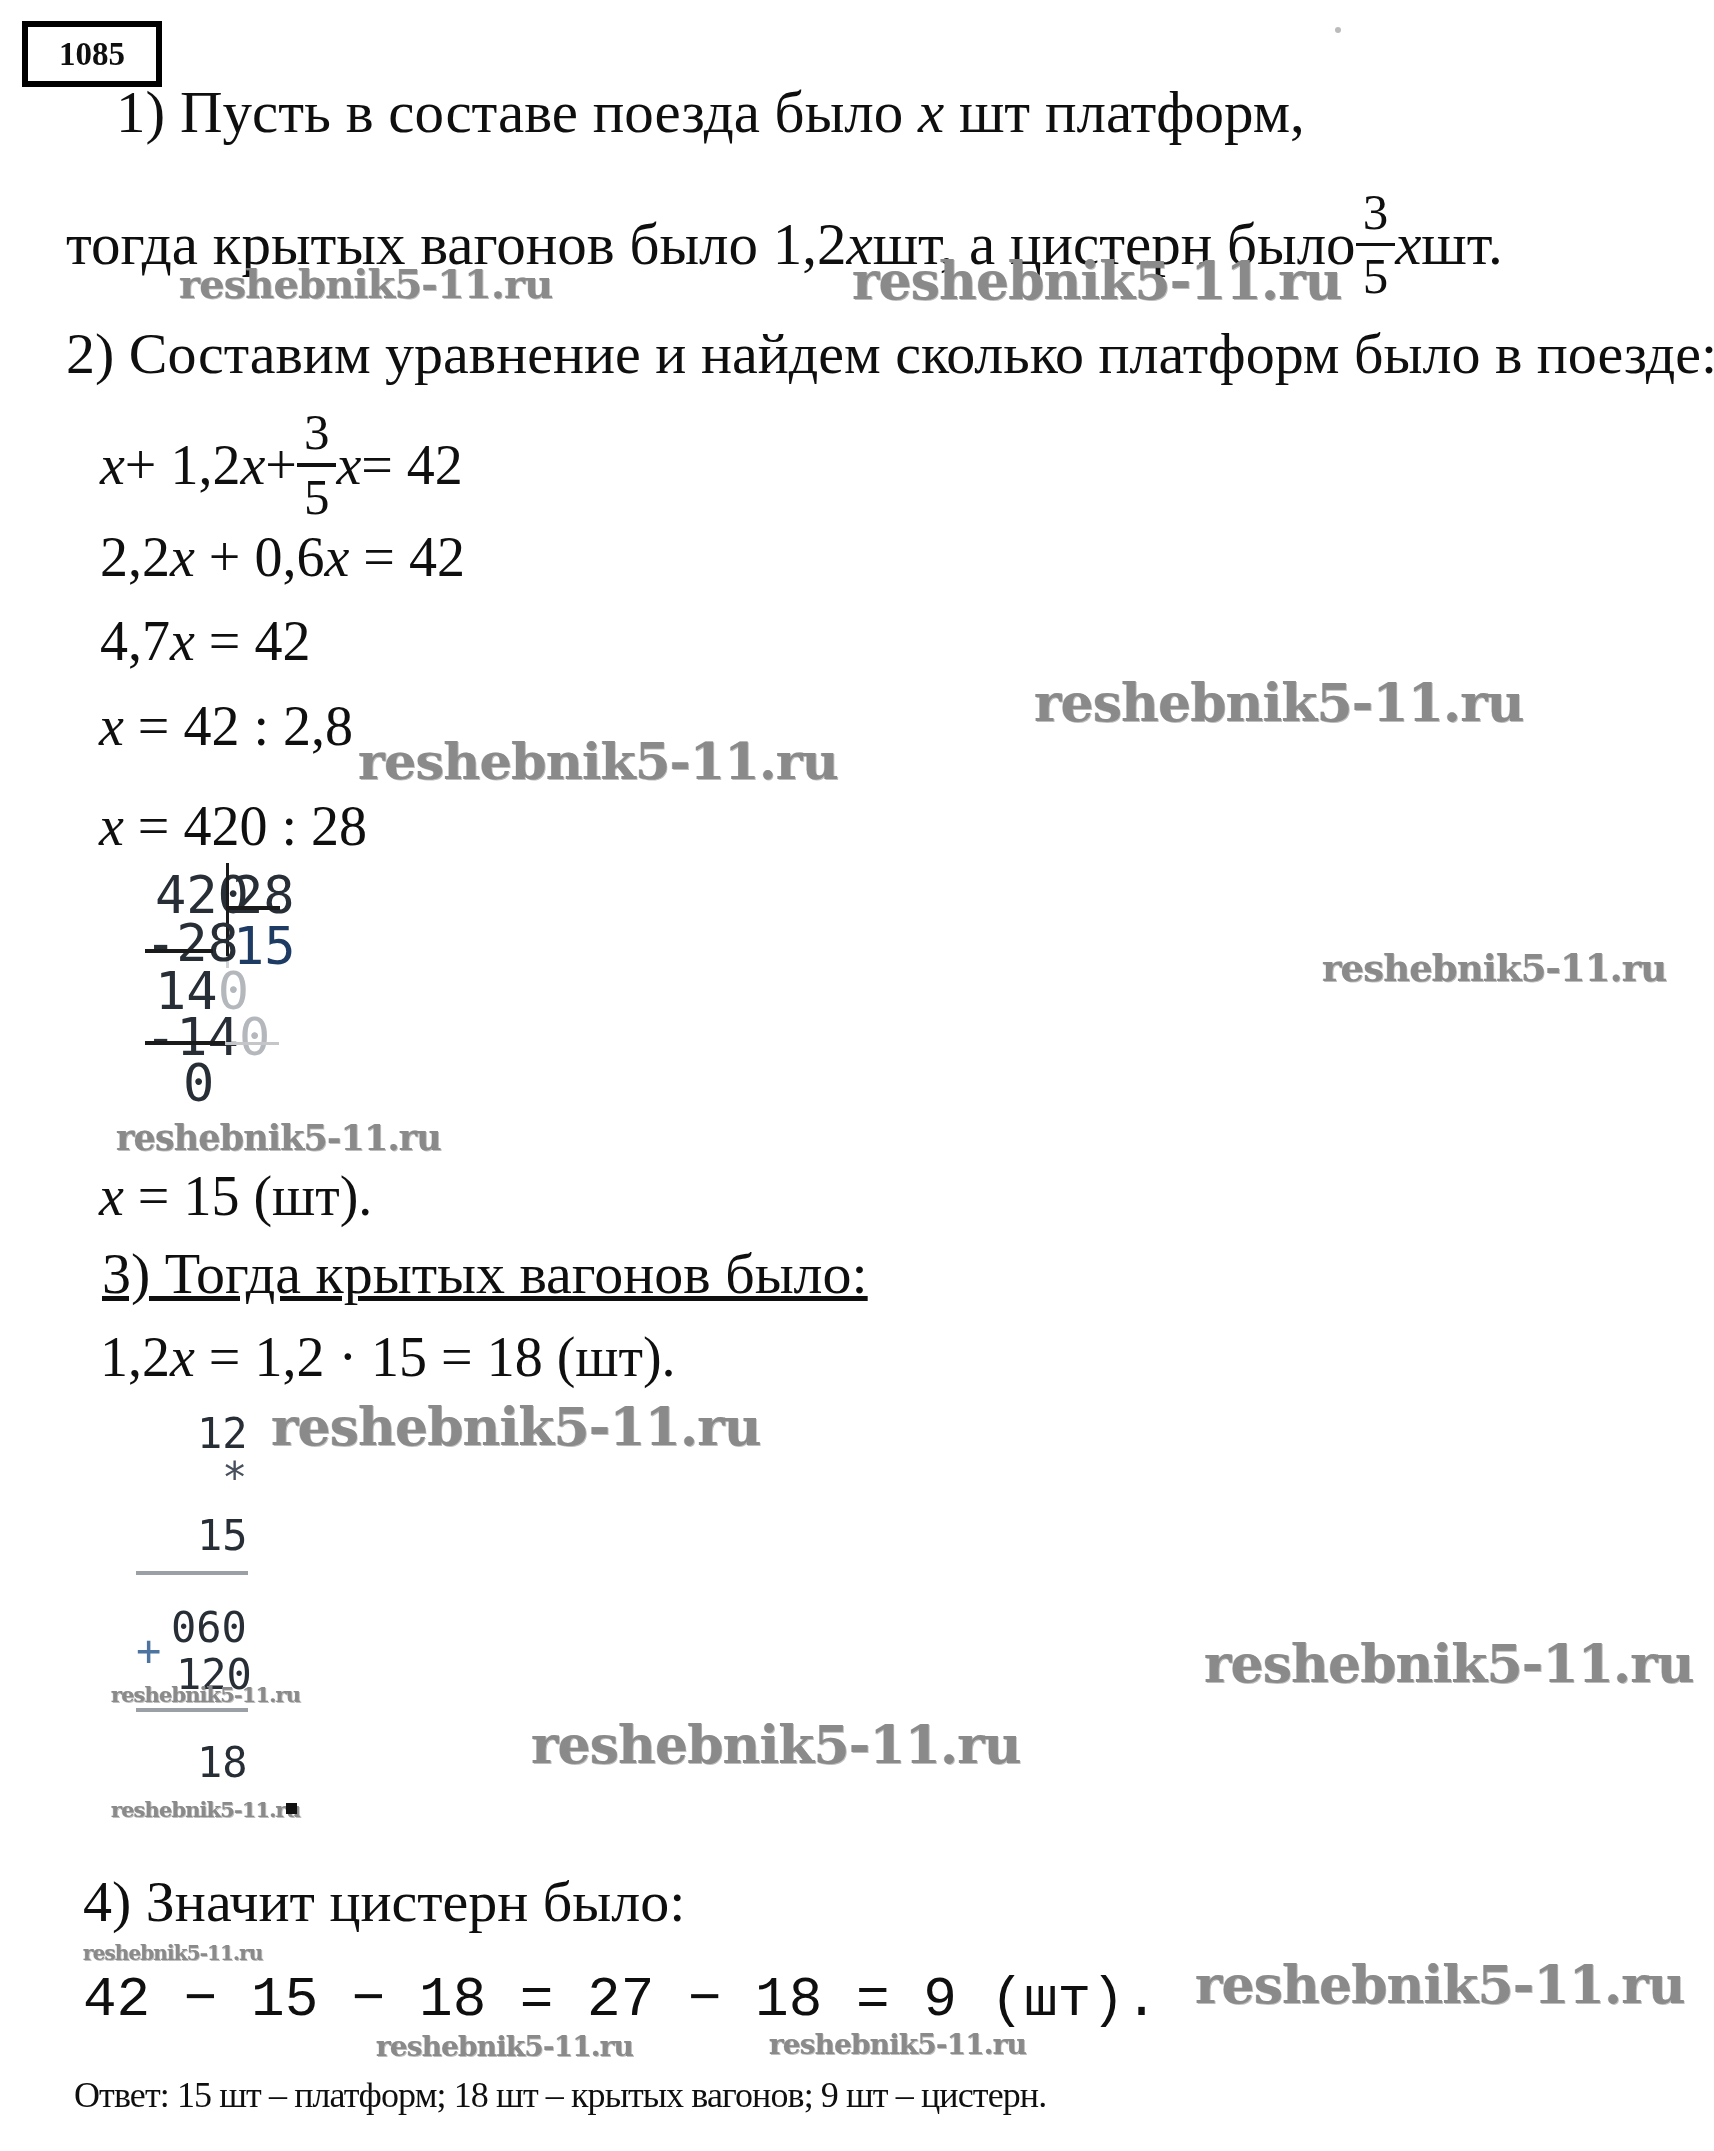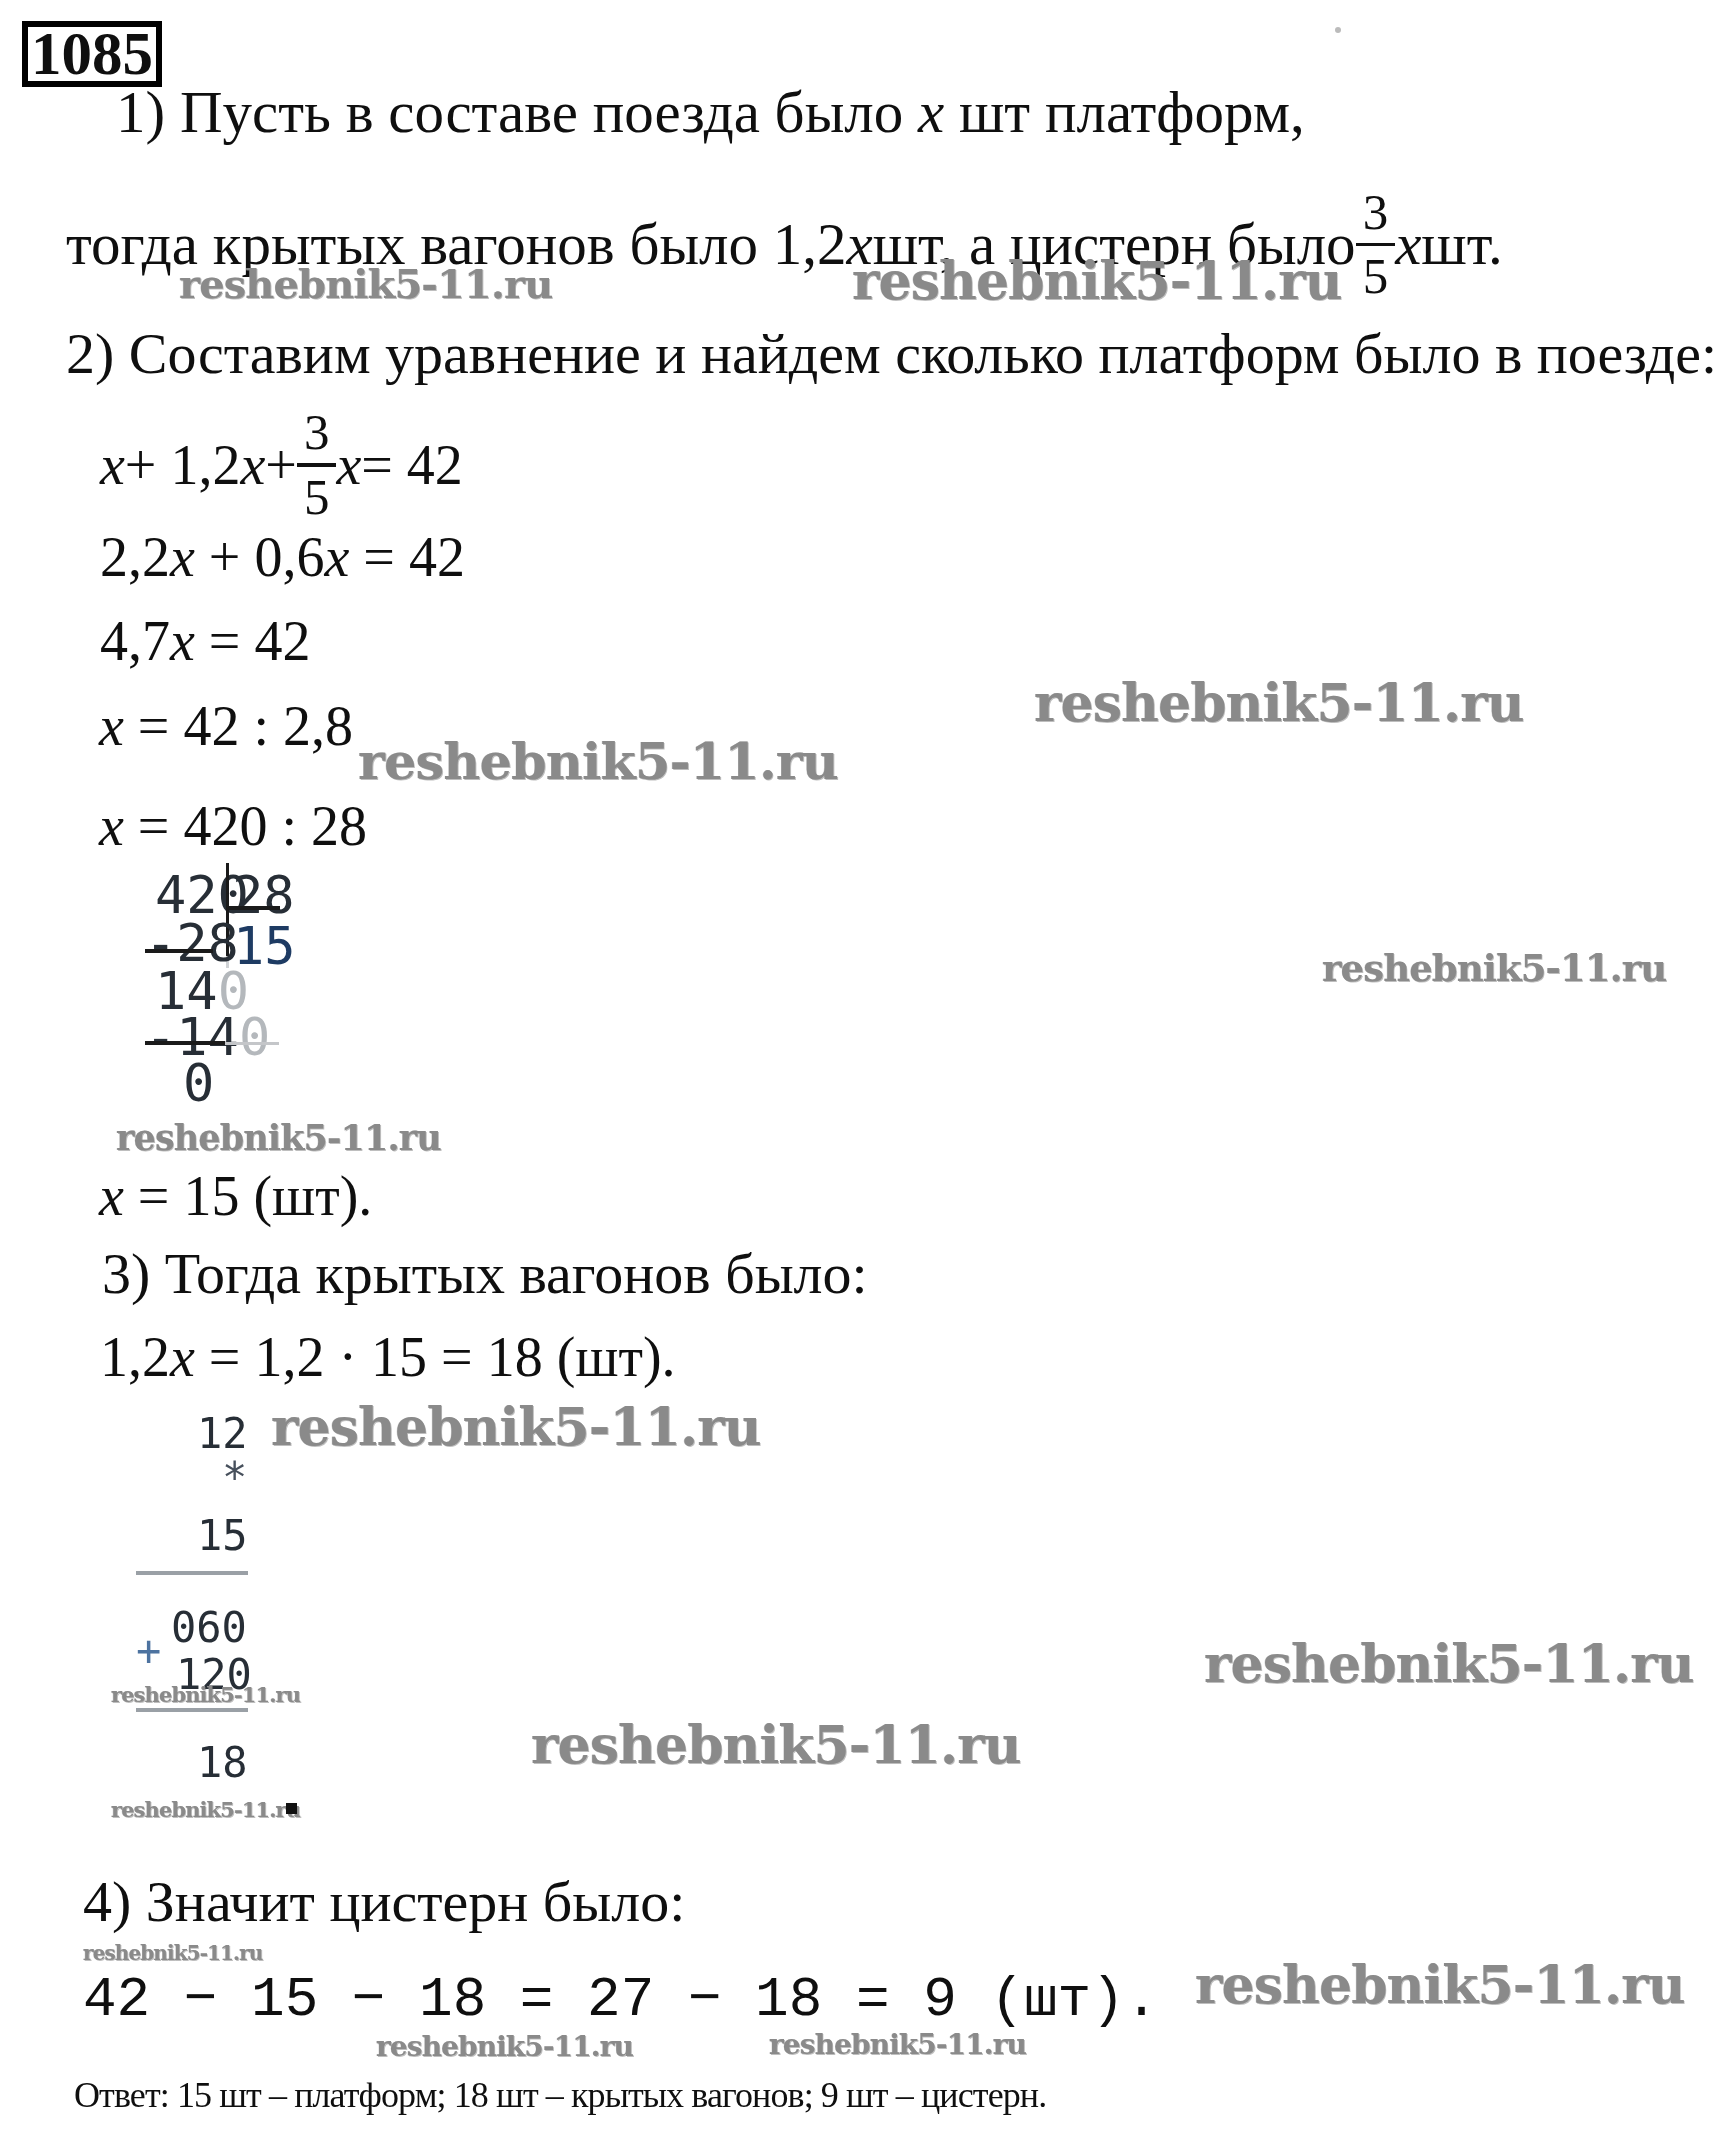--- a/index.html
+++ b/index.html
@@ -21,21 +21,21 @@
       letter-spacing:-0.9px;white-space:pre;line-height:1;
       text-shadow:0.9px 0.9px 0 rgba(70,70,70,.35), -0.4px -0.4px 0 rgba(190,190,190,.6);}
   .hline{position:absolute;background:#9aa0a6;}
   .dline{position:absolute;background:#1a1a1a;}
   .flexrow{position:absolute;display:flex;align-items:center;}
   .frac{display:inline-flex;flex-direction:column;align-items:center;font-size:51px;line-height:1;}
   .frac .bar{height:3.5px;background:#111;align-self:stretch;margin:5.2px 0;}
   .frac .nd{padding:0 7px;}
   #numbox{position:absolute;left:22px;top:21px;width:128px;height:54px;border:6.1px solid #000;
           display:flex;align-items:center;justify-content:center;
-          font-weight:700;font-size:61px;font-family:"Liberation Serif", serif;}
+          font-weight:700;font-size:33px;font-family:"Liberation Serif", serif;}
 </style>
 </head>
 <body>
 
 <div id="page">
 
   <div id="numbox">
     <span>1085</span>
   </div>
   <div class="abs" style="left:1335px;top:27px;width:6.1px;height:6.1px;border-radius:50%;background:#bbbbbb;"></div>
@@ -99,21 +99,21 @@
     <div class="abs mono mdiv" style="left:145px;top:1011px;"><span>-14</span><span class="faded">0</span></div>
     <div class="dline" style="left:145px;top:1041px;width:80px;height:3.5px;"></div>
     <div class="abs" style="left:225px;top:1042px;width:54px;height:2.6px;background:#c4c6c9;"></div>
     <div class="abs mono mdiv" style="left:183px;top:1057px;">0</div>
   </div>
 
   <div class="wm" style="left:116px;top:1120px;font-size:35px;">reshebnik5-11.ru</div>
 
   <div class="abs eq" style="left:99px;top:1168px;"><span class="it">x</span><span> = 15 (шт).</span></div>
 
-  <div class="abs h66" style="left:102px;top:1245px;">3) Тогда крытых вагонов было:</div>
+  <div class="abs h66" style="left:102px;top:1245px;text-decoration:underline;">3) Тогда крытых вагонов было:</div>
   <div class="abs eq" style="left:100px;top:1329px;"><span>1,2</span><span class="it">x</span><span> = 1,2 · 15 = 18 (шт).</span></div>
 
   <div class="wm" style="left:271px;top:1401px;font-size:52px;">reshebnik5-11.ru</div>
 
   <div>
     <div class="abs mono mmul" style="left:197px;top:1413px;">12</div>
     <div class="abs mono mmul ast" style="left:222px;top:1457px;">*</div>
     <div class="abs mono mmul" style="left:197px;top:1515px;">15</div>
     <div class="hline" style="left:136px;top:1571px;width:112px;height:3.5px;"></div>
     <div class="abs mono mmul" style="left:171px;top:1607px;">060</div>

